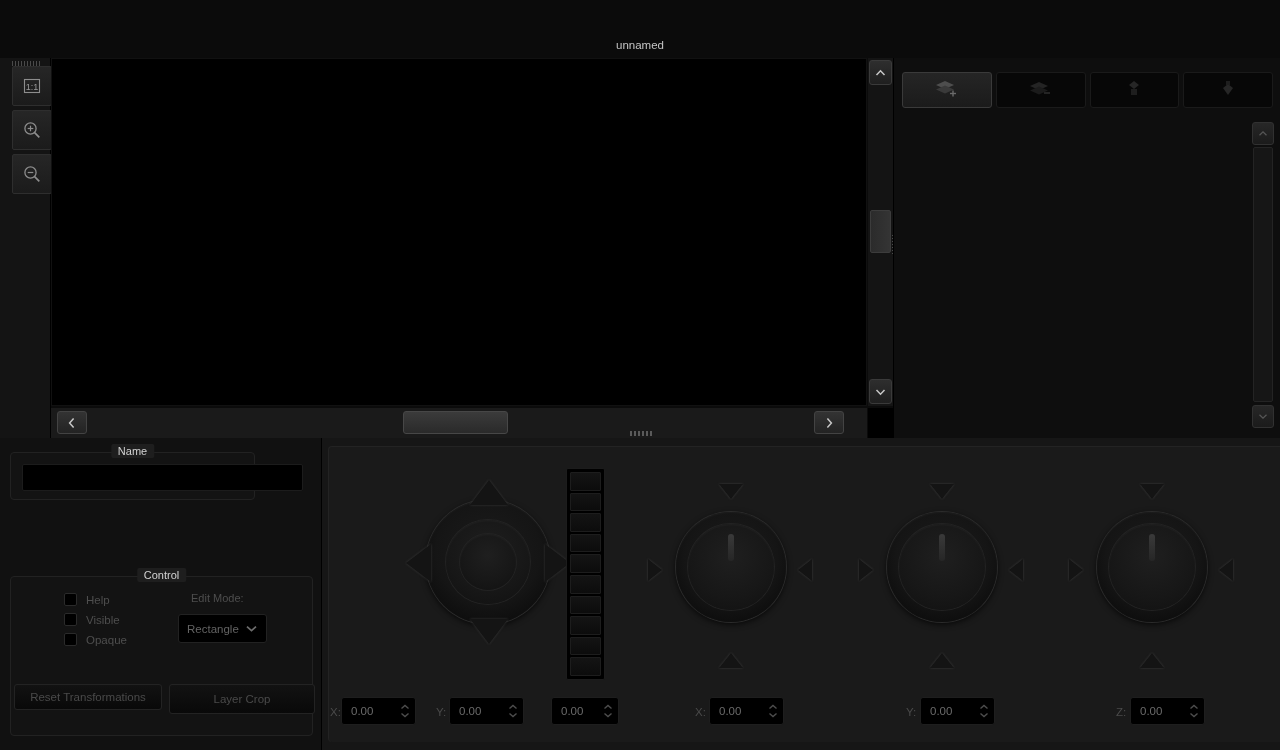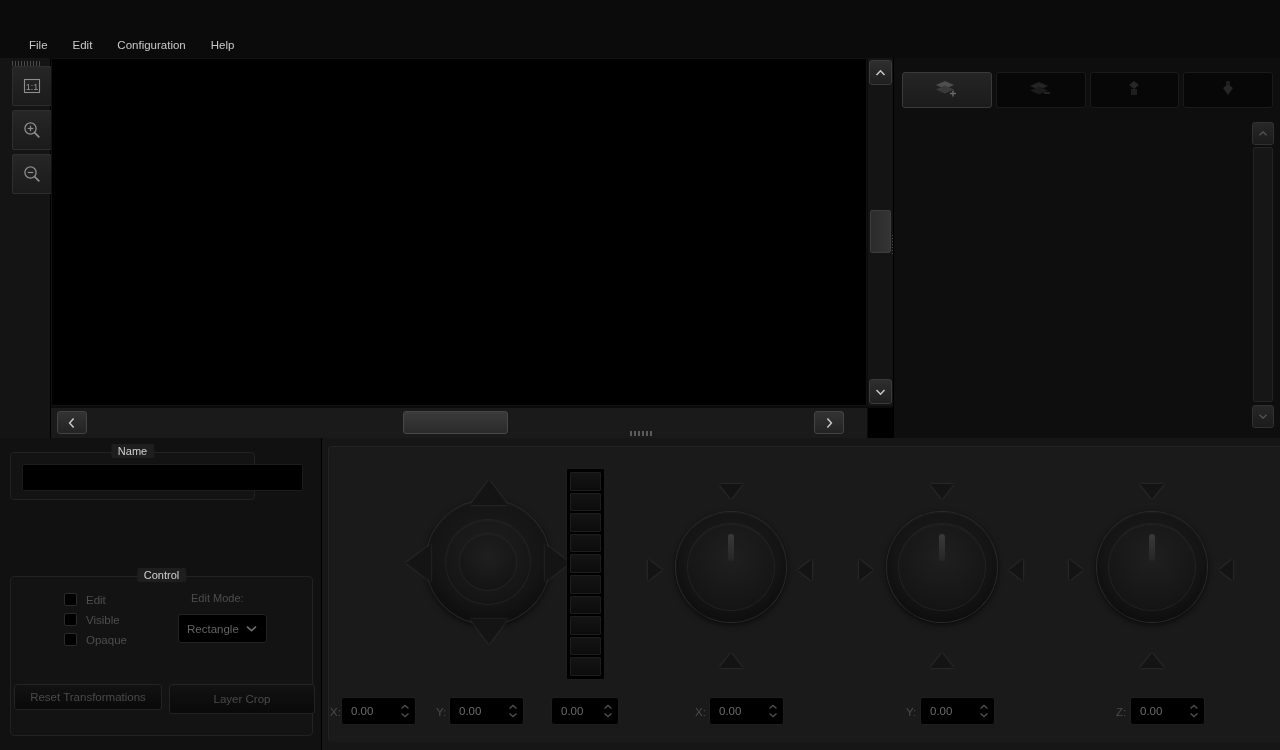--- a/index.html
+++ b/index.html
@@ -342,26 +342,21 @@
     border-radius: 1px;
     box-sizing: border-box;
   }
 </style>
 </head>
 <body>
 
 <div id="app">
 
 
-  <div class="menubar">
-    <div class="menu-item">File</div>
-    <div class="menu-item">Edit</div>
-    <div class="menu-item">Configuration</div>
-    <div class="menu-item">Help</div>
-  </div>
+  <div class="doc-title">unnamed</div>
 
   <div class="ltoolbar">
     <div class="grip"></div>
     <div class="tbtn" style="top:8px">
       <span>
         <svg width="18" height="18" viewBox="0 0 18 18">
           <rect x="1.5" y="2.5" width="15" height="13" fill="none" stroke="#8d8d8d" stroke-width="1.1"></rect>
           <text x="9" y="12.6" font-size="9" fill="#9a9a9a" text-anchor="middle" font-family="Liberation Sans, sans-serif">1:1</text>
         </svg>
       </span>
@@ -481,21 +476,21 @@
       <div class="gbox-title">Name</div>
       <div class="txtfield" style="position:absolute; left:11px; top:11px; width:281px; height:27px;"></div>
     </div>
 
 
     <div class="gbox" style="left:10px; top:138px; width:303px; height:160px;">
       <div class="gbox-title">Control</div>
 
       <div style="position:absolute; left:53px; top:16px; display:flex; align-items:center;">
         <span class="cb"></span>
-        <span class="cb-label">Edit</span>
+        <span class="cb-label">Help</span>
       </div>
       <div style="position:absolute; left:53px; top:36px; display:flex; align-items:center;">
         <span class="cb"></span>
         <span class="cb-label">Visible</span>
       </div>
       <div style="position:absolute; left:53px; top:56px; display:flex; align-items:center;">
         <span class="cb"></span>
         <span class="cb-label">Opaque</span>
       </div>
 

